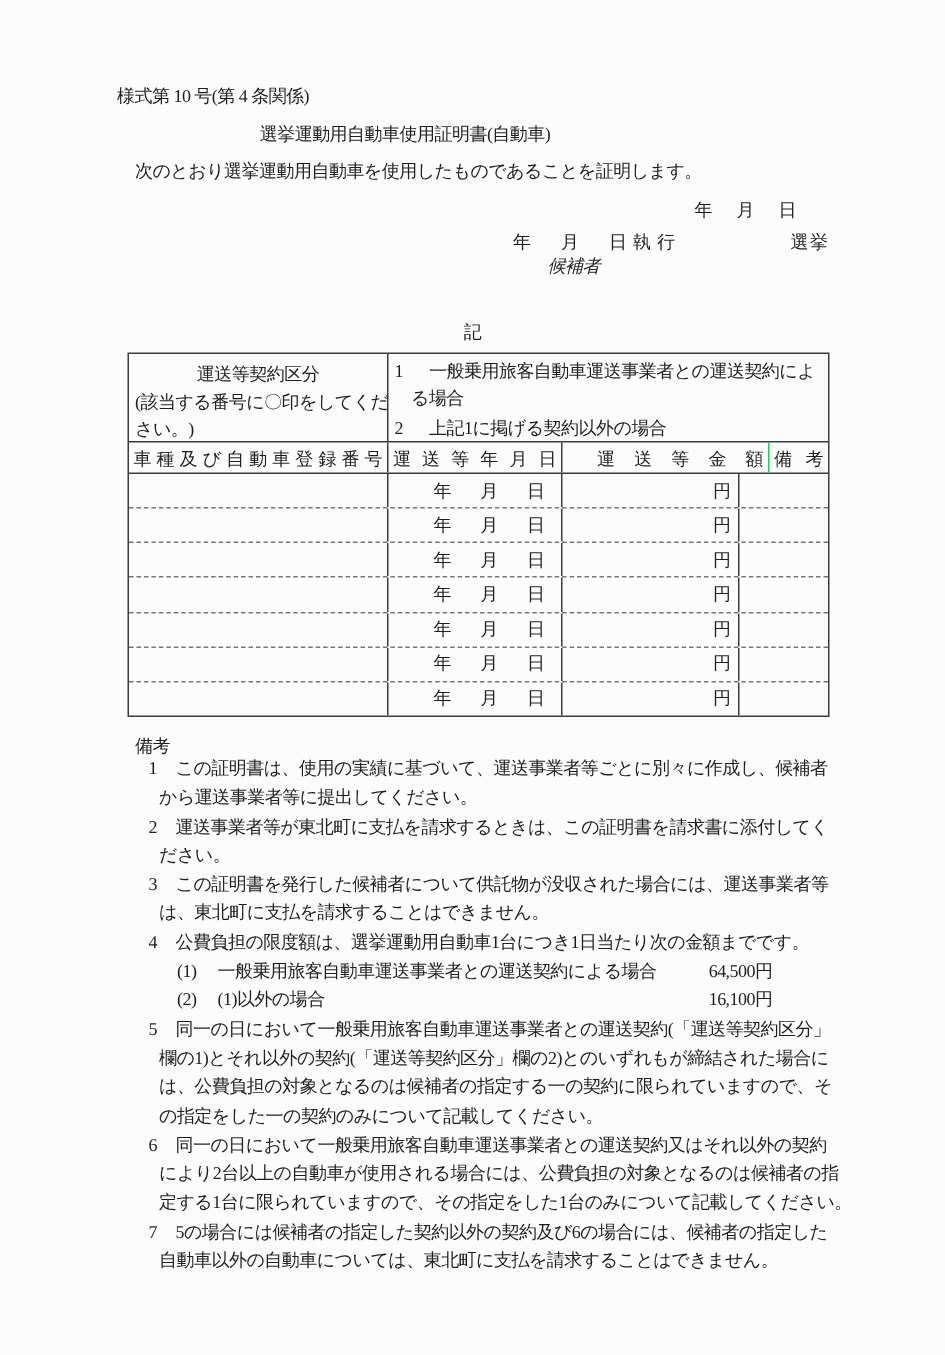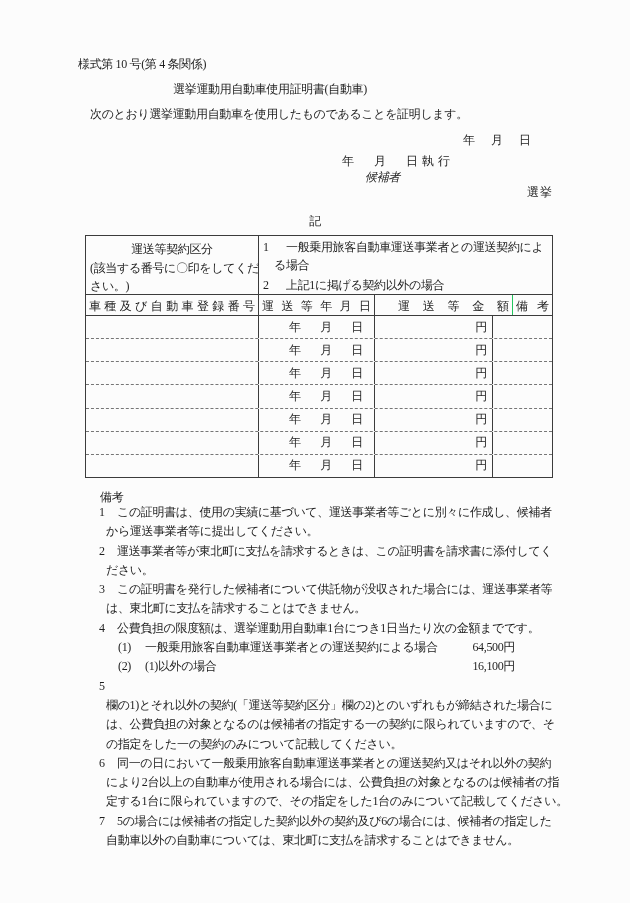--- a/index.html
+++ b/index.html
@@ -8,21 +8,21 @@
     font-family:"Liberation Serif","DejaVu Serif",serif;
     color:#1e1e1e;position:relative;overflow:hidden;
   }
   .doc{position:absolute;left:0;top:0;width:630px;height:903px;font-size:12px;letter-spacing:-0.35px;}
   .abs{position:absolute;white-space:nowrap;line-height:14px;}
   .form-number{left:78px;top:57px;}
   .title{left:0;top:82px;width:540px;text-align:center;}
   .intro{left:90px;top:107px;}
   .date1{right:97px;top:133px;letter-spacing:2px;}
   .date2-left{left:342px;top:154px;letter-spacing:4px;}
-  .date2-right{right:77px;top:154px;letter-spacing:1px;margin-top:31px;}
+  .date2-right{right:77px;top:154px;letter-spacing:1px;}
   .candidate{left:365px;top:170px;font-style:italic;}
   .ki{left:0;top:214px;width:630px;text-align:center;}
 
   .table{
     position:absolute;left:85px;top:235px;width:468px;height:243px;
     border:1px solid #3c3c3c;box-sizing:border-box;
     display:flex;flex-direction:column;background:transparent;
   }
   .trow1{height:58px;display:flex;justify-content:flex-end;}
   .trow2{height:52px;display:flex;border-top:1px solid #3c3c3c;box-sizing:border-box;}
@@ -44,21 +44,21 @@
   .hc1{width:173px;flex:0 0 173px;border-right:1px solid #3c3c3c;}
   .hc2{width:116px;flex:0 0 116px;border-right:1px solid #3c3c3c;}
   .hc3{width:118px;flex:0 0 118px;border-right:1px solid #22c55e;margin-left:20px;}
   .hc4{flex:1;}
   .dc{align-self:stretch;box-sizing:border-box;}
   .dc1{width:173px;flex:0 0 173px;border-right:1px solid #3c3c3c;}
   .dc2{width:116px;flex:0 0 116px;border-right:1px solid #3c3c3c;display:flex;justify-content:space-between;align-items:center;padding:0 11px 0 30px;}
   .dc3{width:118px;flex:0 0 118px;border-right:1px solid #3c3c3c;display:flex;justify-content:flex-end;align-items:center;padding-right:5px;}
   .dc4{flex:1;}
 
-  .notes-head{position:absolute;left:100px;top:490px;line-height:14px;}
+  .notes-head{position:absolute;left:90px;top:490px;line-height:14px;}
   .nlines{position:absolute;left:0;top:503px;width:630px;}
   .nl{position:relative;height:19.3px;white-space:nowrap;}
   .nl span{position:absolute;top:0;line-height:19.3px;}
   .nl .num{left:99px;}
   .nl .first{left:117px;}
   .nl .cont{left:106px;}
   .nl .slabel{left:118px;}
   .nl .stext{left:145px;text-align:center;}
   .nl .samount{right:115px;}
 </style>
@@ -226,20 +226,21 @@
         <span class="stext">一般乗用旅客自動車運送事業者との運送契約による場合</span>
         <span class="samount">64,500円</span>
       </div>
     <div class="nl">
         <span class="slabel">(2)</span>
         <span class="stext">(1)以外の場合</span>
         <span class="samount">16,100円</span>
       </div>
     <div class="nl">
         <span class="num">5</span>
+        <span class="first">同一の日において一般乗用旅客自動車運送事業者との運送契約(「運送等契約区分」</span>
       </div>
     <div class="nl">
         <span class="cont">欄の1)とそれ以外の契約(「運送等契約区分」欄の2)とのいずれもが締結された場合に</span>
       </div>
     <div class="nl">
         <span class="cont">は、公費負担の対象となるのは候補者の指定する一の契約に限られていますので、そ</span>
       </div>
     <div class="nl">
         <span class="cont">の指定をした一の契約のみについて記載してください。</span>
       </div>

